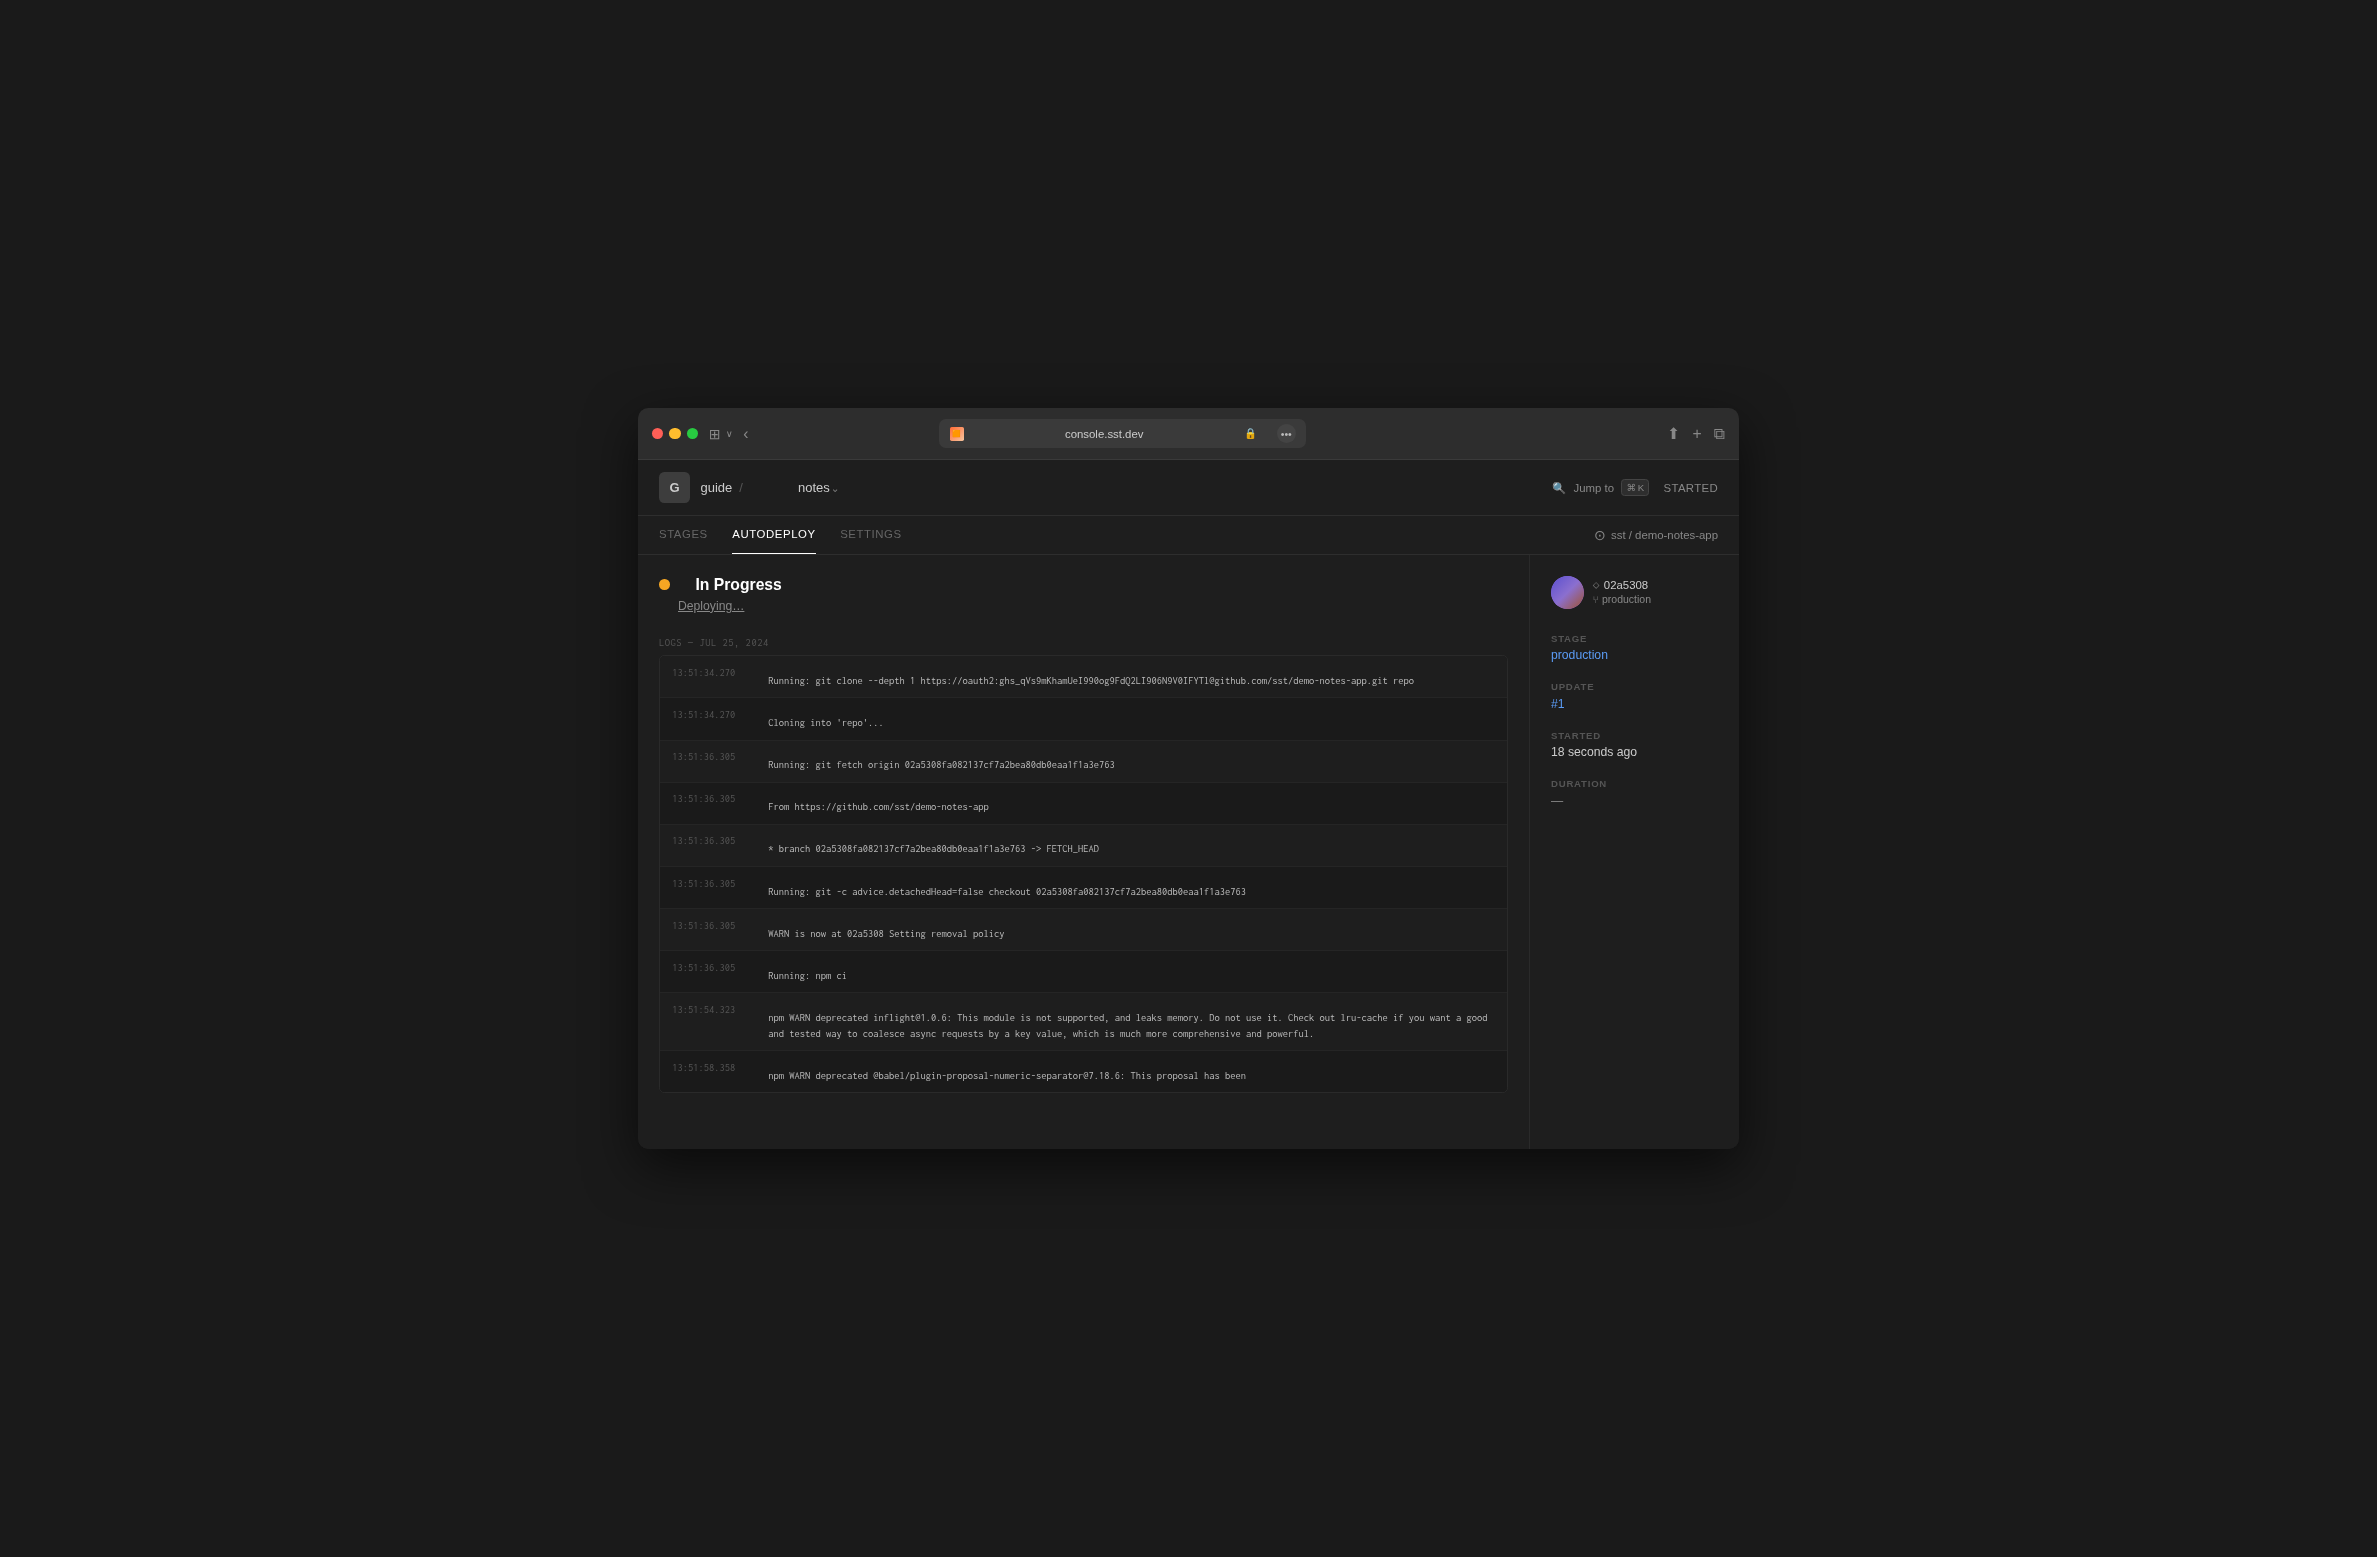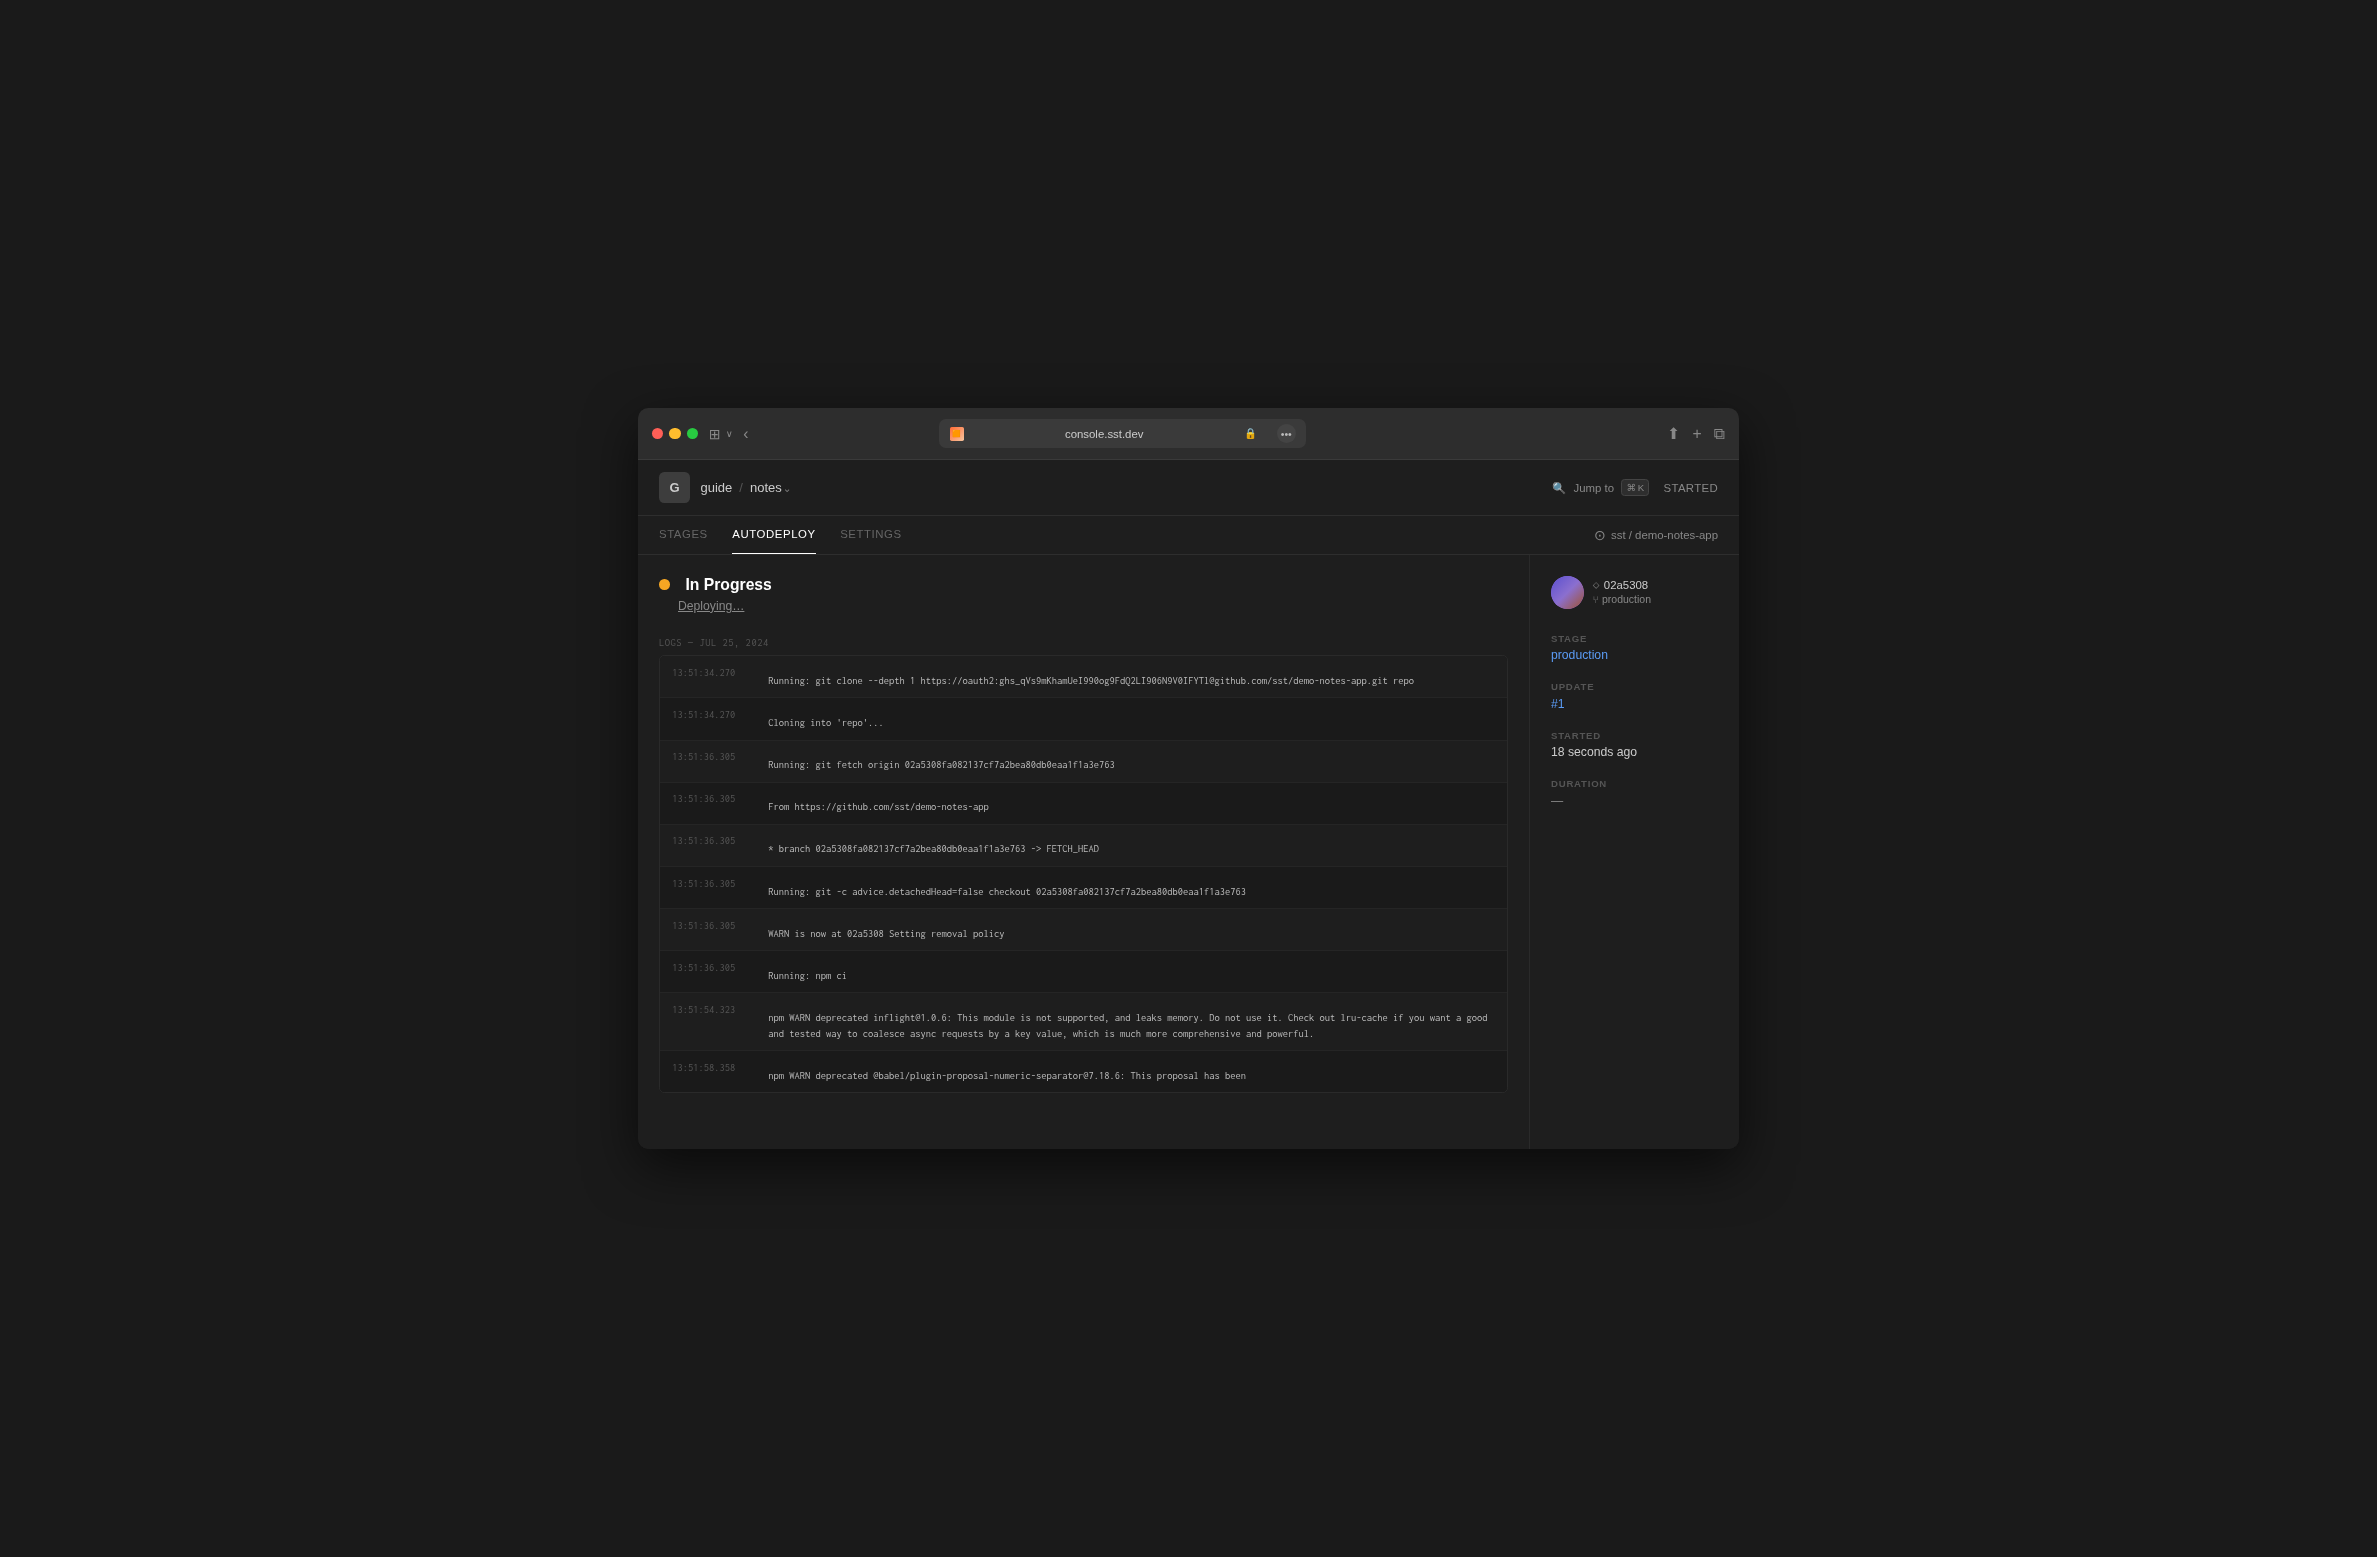--- a/index.html
+++ b/index.html
@@ -160,20 +160,21 @@
 
     .breadcrumb-sep {
       color: #555;
     }
 
     .breadcrumb-current {
       display: flex;
       align-items: center;
       gap: 1px;
       color: #ccc;
+      margin-left: 48px;
     }
 
     .chevron-icon {
       color: #777;
       font-size: 10.5px;
     }
 
     .header-actions {
       margin-left: auto;
       display: flex;
@@ -259,21 +260,21 @@
     .log-panel {
       flex: 1;
       padding: 21px;
       overflow: auto;
     }
 
     
     .status-header {
       display: flex;
       align-items: center;
-      gap: 16px;
+      gap: 26px;
       margin-bottom: 5.2px;
     }
 
     .status-dot {
       width: 10.5px;
       height: 10.5px;
       border-radius: 50%;
       background: #f5a623;
       flex-shrink: 0;
     }

